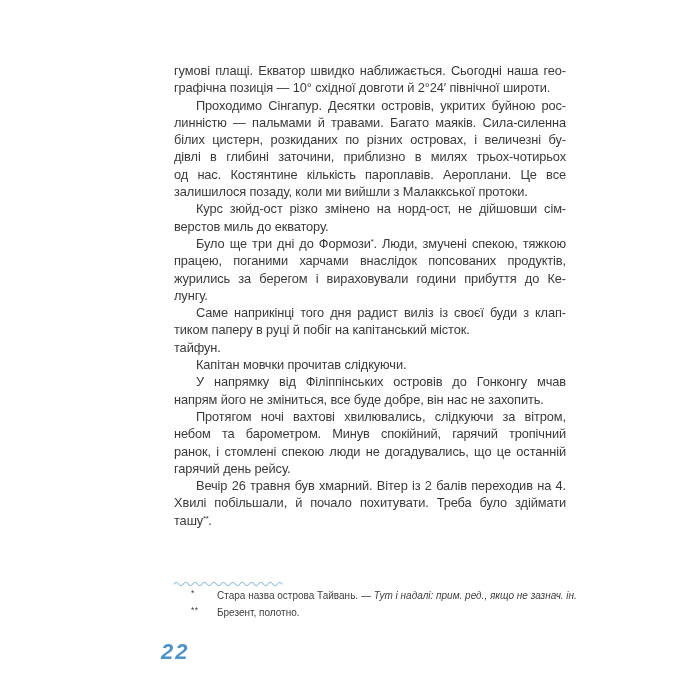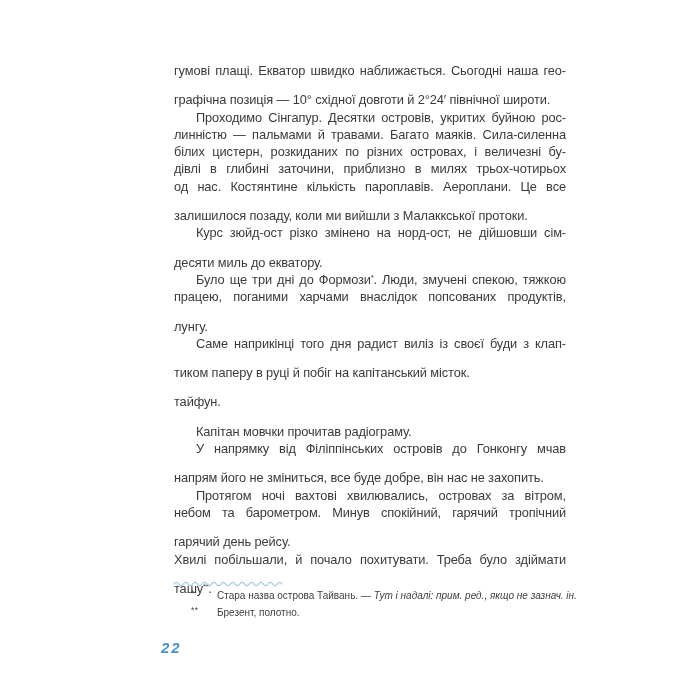--- a/index.html
+++ b/index.html
@@ -28,21 +28,21 @@
     letter-spacing: -0.1px;
   }
   .paragraph { margin: 0; padding: 0; }
   .text-line {
     text-align: justify;
     text-align-last: justify;
     height: 17.3px;
     overflow: hidden;
     white-space: normal;
   }
-  .text-line.last { text-align-last: left; margin-top: 12px; }
+  .text-line.last { text-align-last: left; }
   .text-line.indent { padding-left: 22px; }
   .text-line sup {
     font-size: 8px;
     line-height: 0;
     vertical-align: 4px;
     letter-spacing: -0.5px;
   }
   .divider {
     position: absolute;
     left: 173px;
@@ -75,21 +75,21 @@
     letter-spacing: 0.5px;
   }
   .footnote-text { }
   .footnote-text .it { font-style: italic; }
   .page-number {
     position: absolute;
     left: 161px;
     top: 639px;
     font-style: italic;
     font-weight: bold;
-    font-size: 15px;
+    font-size: 22px;
     letter-spacing: 2px;
     color: #4e93c6;
   }
 </style>
 </head>
 <body>
 
 <div class="page">
 
   <div class="body-text">
@@ -100,47 +100,50 @@
       <div class="paragraph">
         <div class="text-line indent">Проходимо Сінгапур. Десятки островів, укритих буйною рос-</div>
         <div class="text-line">линністю — пальмами й травами. Багато маяків. Сила-силенна</div>
         <div class="text-line">білих цистерн, розкиданих по різних островах, і величезні бу-</div>
         <div class="text-line">дівлі в глибині заточини, приблизно в милях трьох-чотирьох</div>
         <div class="text-line">од нас. Костянтине кількість пароплавів. Аероплани. Це все</div>
         <div class="text-line last">залишилося позаду, коли ми вийшли з Малаккської протоки.</div>
       </div>
       <div class="paragraph">
         <div class="text-line indent">Курс зюйд-ост різко змінено на норд-ост, не дійшовши сім-</div>
-        <div class="text-line last">десяти миль до екватору.</div>
+        <div class="text-line last">верстов миль до екватору.</div>
       </div>
       <div class="paragraph">
         <div class="text-line indent">Було ще три дні до Формози<sup>*</sup>. Люди, змучені спекою, тяжкою</div>
         <div class="text-line">працею, поганими харчами внаслідок попсованих продуктів,</div>
+        <div class="text-line">журились за берегом і вираховували години прибуття до Ке-</div>
         <div class="text-line last">лунгу.</div>
       </div>
       <div class="paragraph">
         <div class="text-line indent">Саме наприкінці того дня радист виліз із своєї буди з клап-</div>
         <div class="text-line last">тиком паперу в руці й побіг на капітанський місток.</div>
       </div>
       <div class="paragraph">
         <div class="text-line last">тайфун.</div>
       </div>
       <div class="paragraph">
-        <div class="text-line last indent">Капітан мовчки прочитав радіограму.</div>
+        <div class="text-line last indent">Капітан мовчки прочитав слідкуючи.</div>
       </div>
       <div class="paragraph">
         <div class="text-line indent">У напрямку від Філіппінських островів до Гонконгу мчав</div>
         <div class="text-line last">напрям його не зміниться, все буде добре, він нас не захопить.</div>
       </div>
       <div class="paragraph">
-        <div class="text-line indent">Протягом ночі вахтові хвилювались, островах за вітром,</div>
+        <div class="text-line indent">Протягом ночі вахтові хвилювались, слідкуючи за вітром,</div>
         <div class="text-line">небом та барометром. Минув спокійний, гарячий тропічний</div>
+        <div class="text-line">ранок, і стомлені спекою люди не догадувались, що це останній</div>
         <div class="text-line last">гарячий день рейсу.</div>
       </div>
       <div class="paragraph">
+        <div class="text-line indent">Вечір 26 травня був хмарний. Вітер із 2 балів переходив на 4.</div>
         <div class="text-line">Хвилі побільшали, й почало похитувати. Треба було здіймати</div>
         <div class="text-line last">ташу<sup>**</sup>.</div>
       </div>
     </div>
 
   <div class="divider">
     <svg width="114" height="10" viewBox="0 0 114 10" xmlns="http://www.w3.org/2000/svg">
       <path d="M1 5 Q 3.35 1.6, 5.7 5 T 10.4 5 T 15.1 5 T 19.8 5 T 24.5 5 T 29.2 5 T 33.9 5 T 38.6 5 T 43.3 5 T 48 5 T 52.7 5 T 57.4 5 T 62.1 5 T 66.8 5 T 71.5 5 T 76.2 5 T 80.9 5 T 85.6 5 T 90.3 5 T 95 5 T 99.7 5 T 104.4 5 T 109.1 5" fill="none" stroke="#9fc6dd" stroke-width="1.2" stroke-linecap="round"></path>
     </svg>
   </div>

